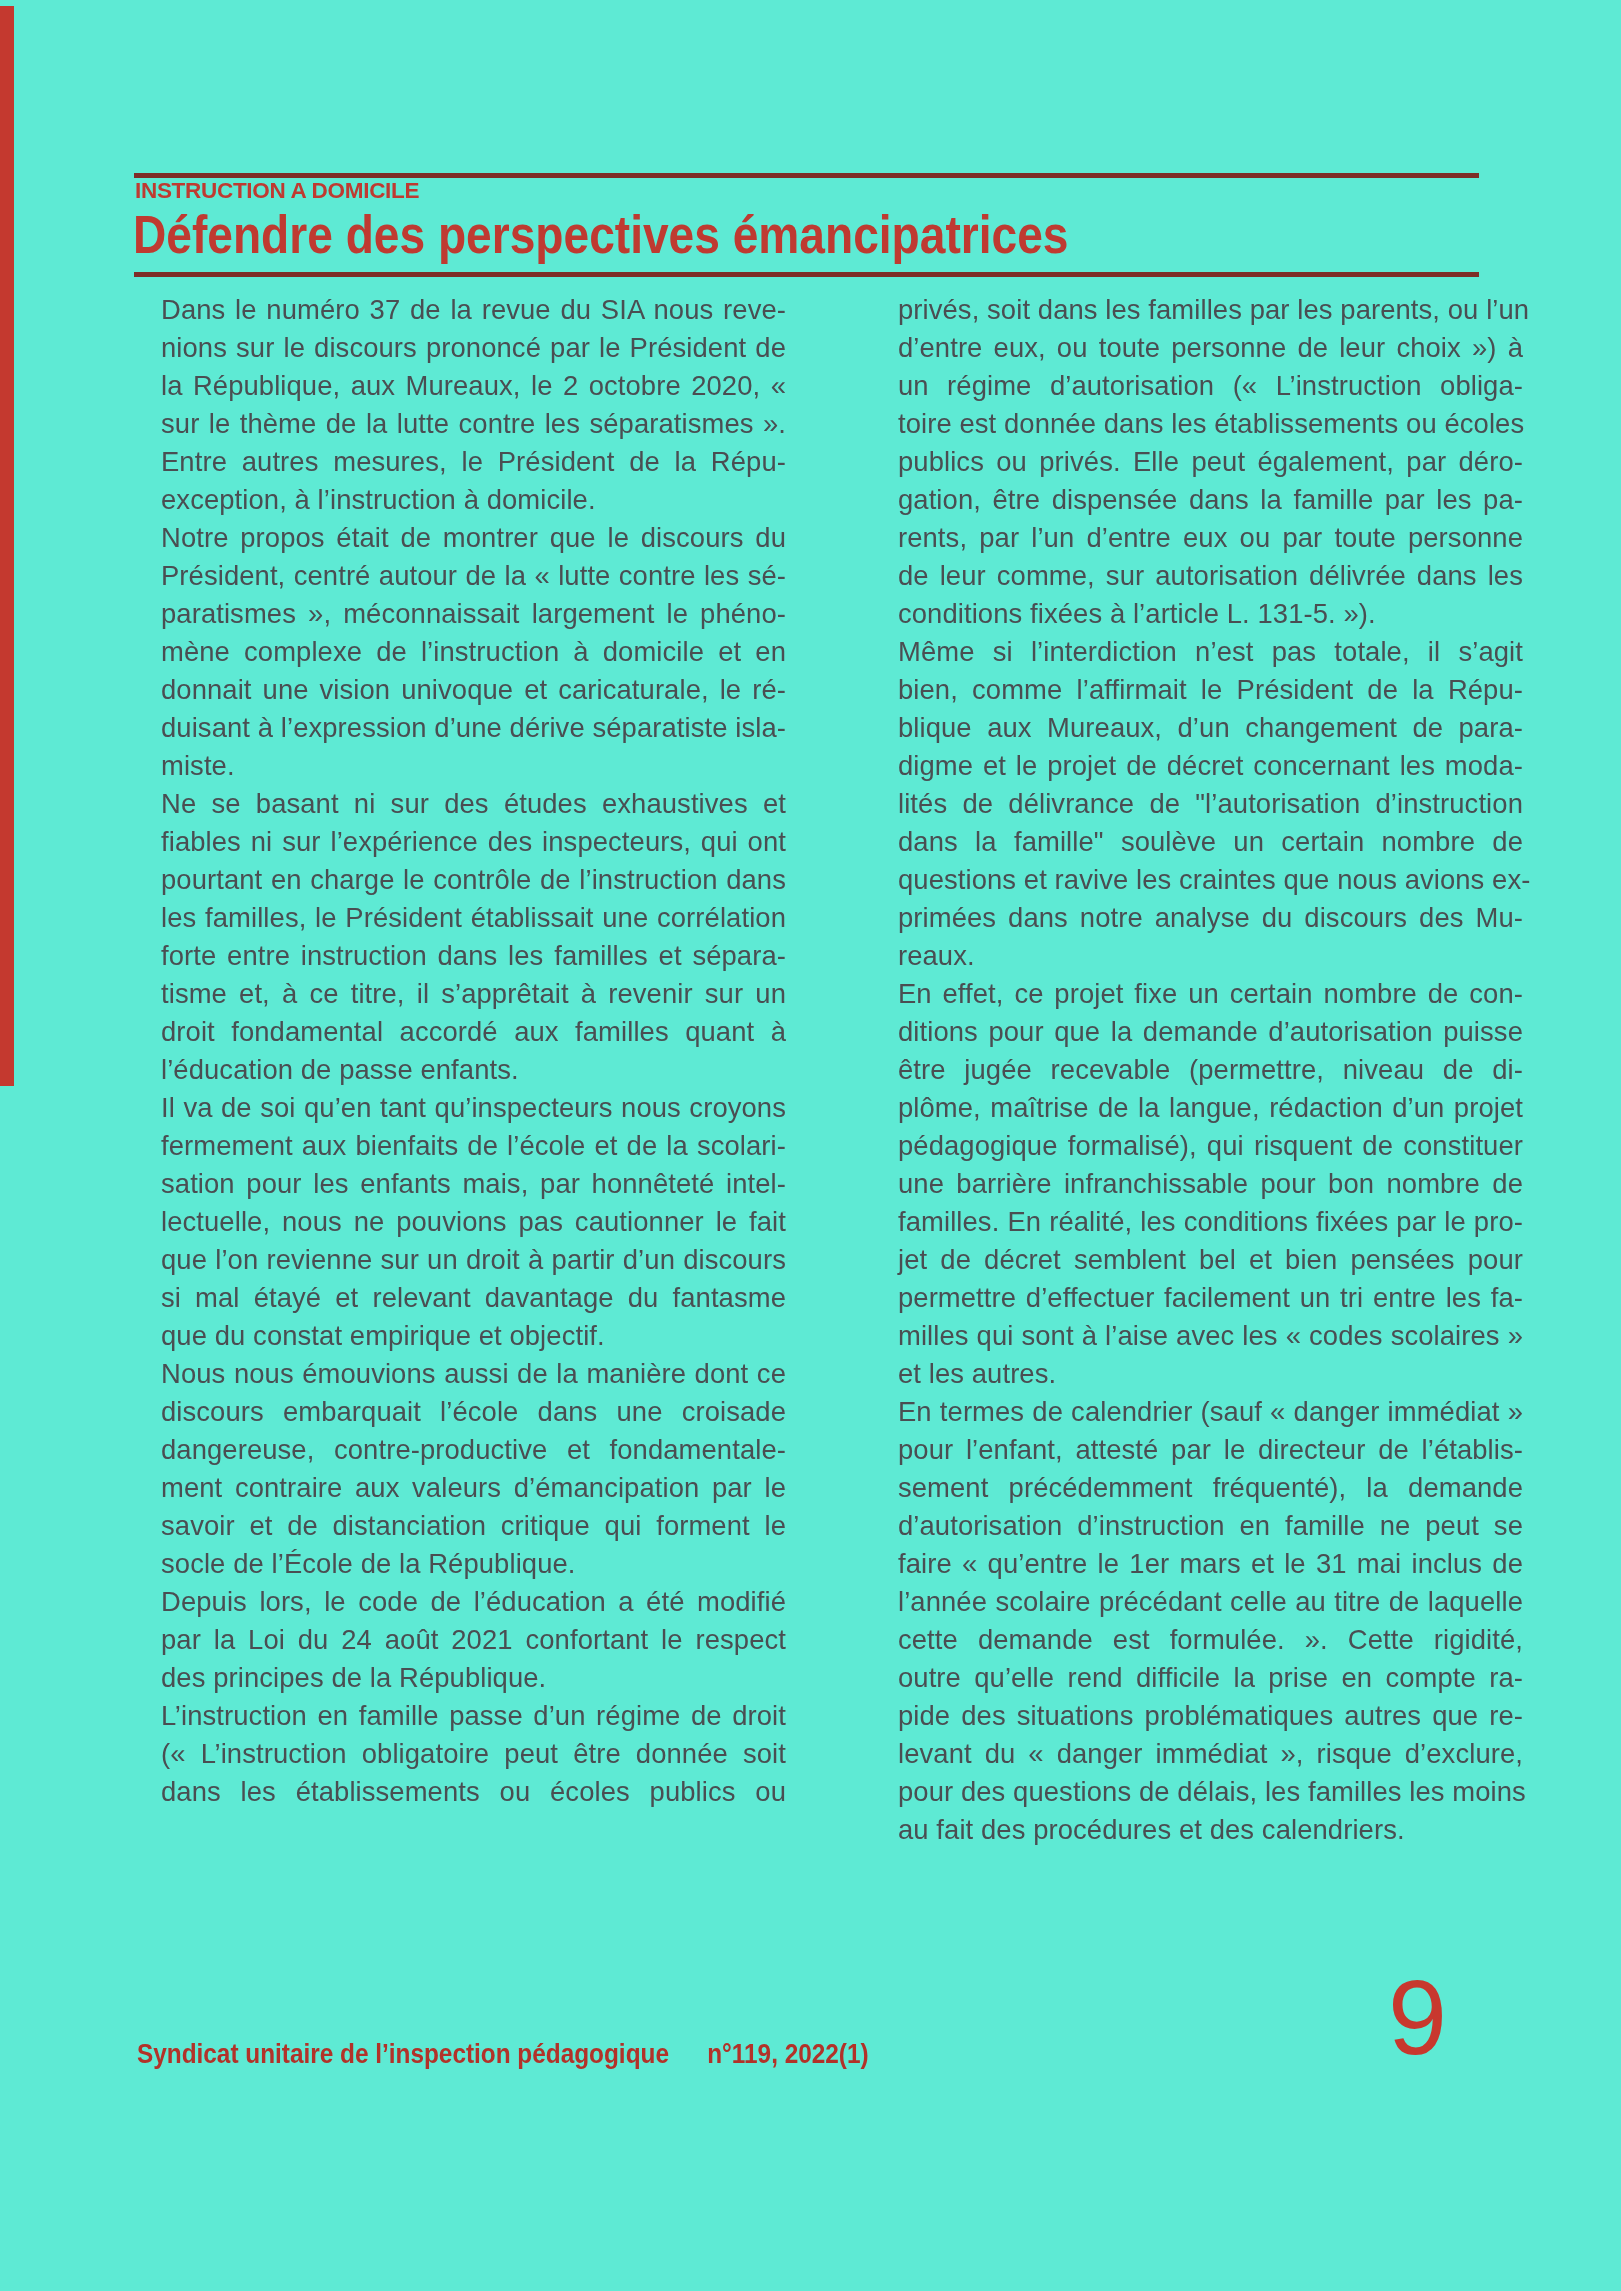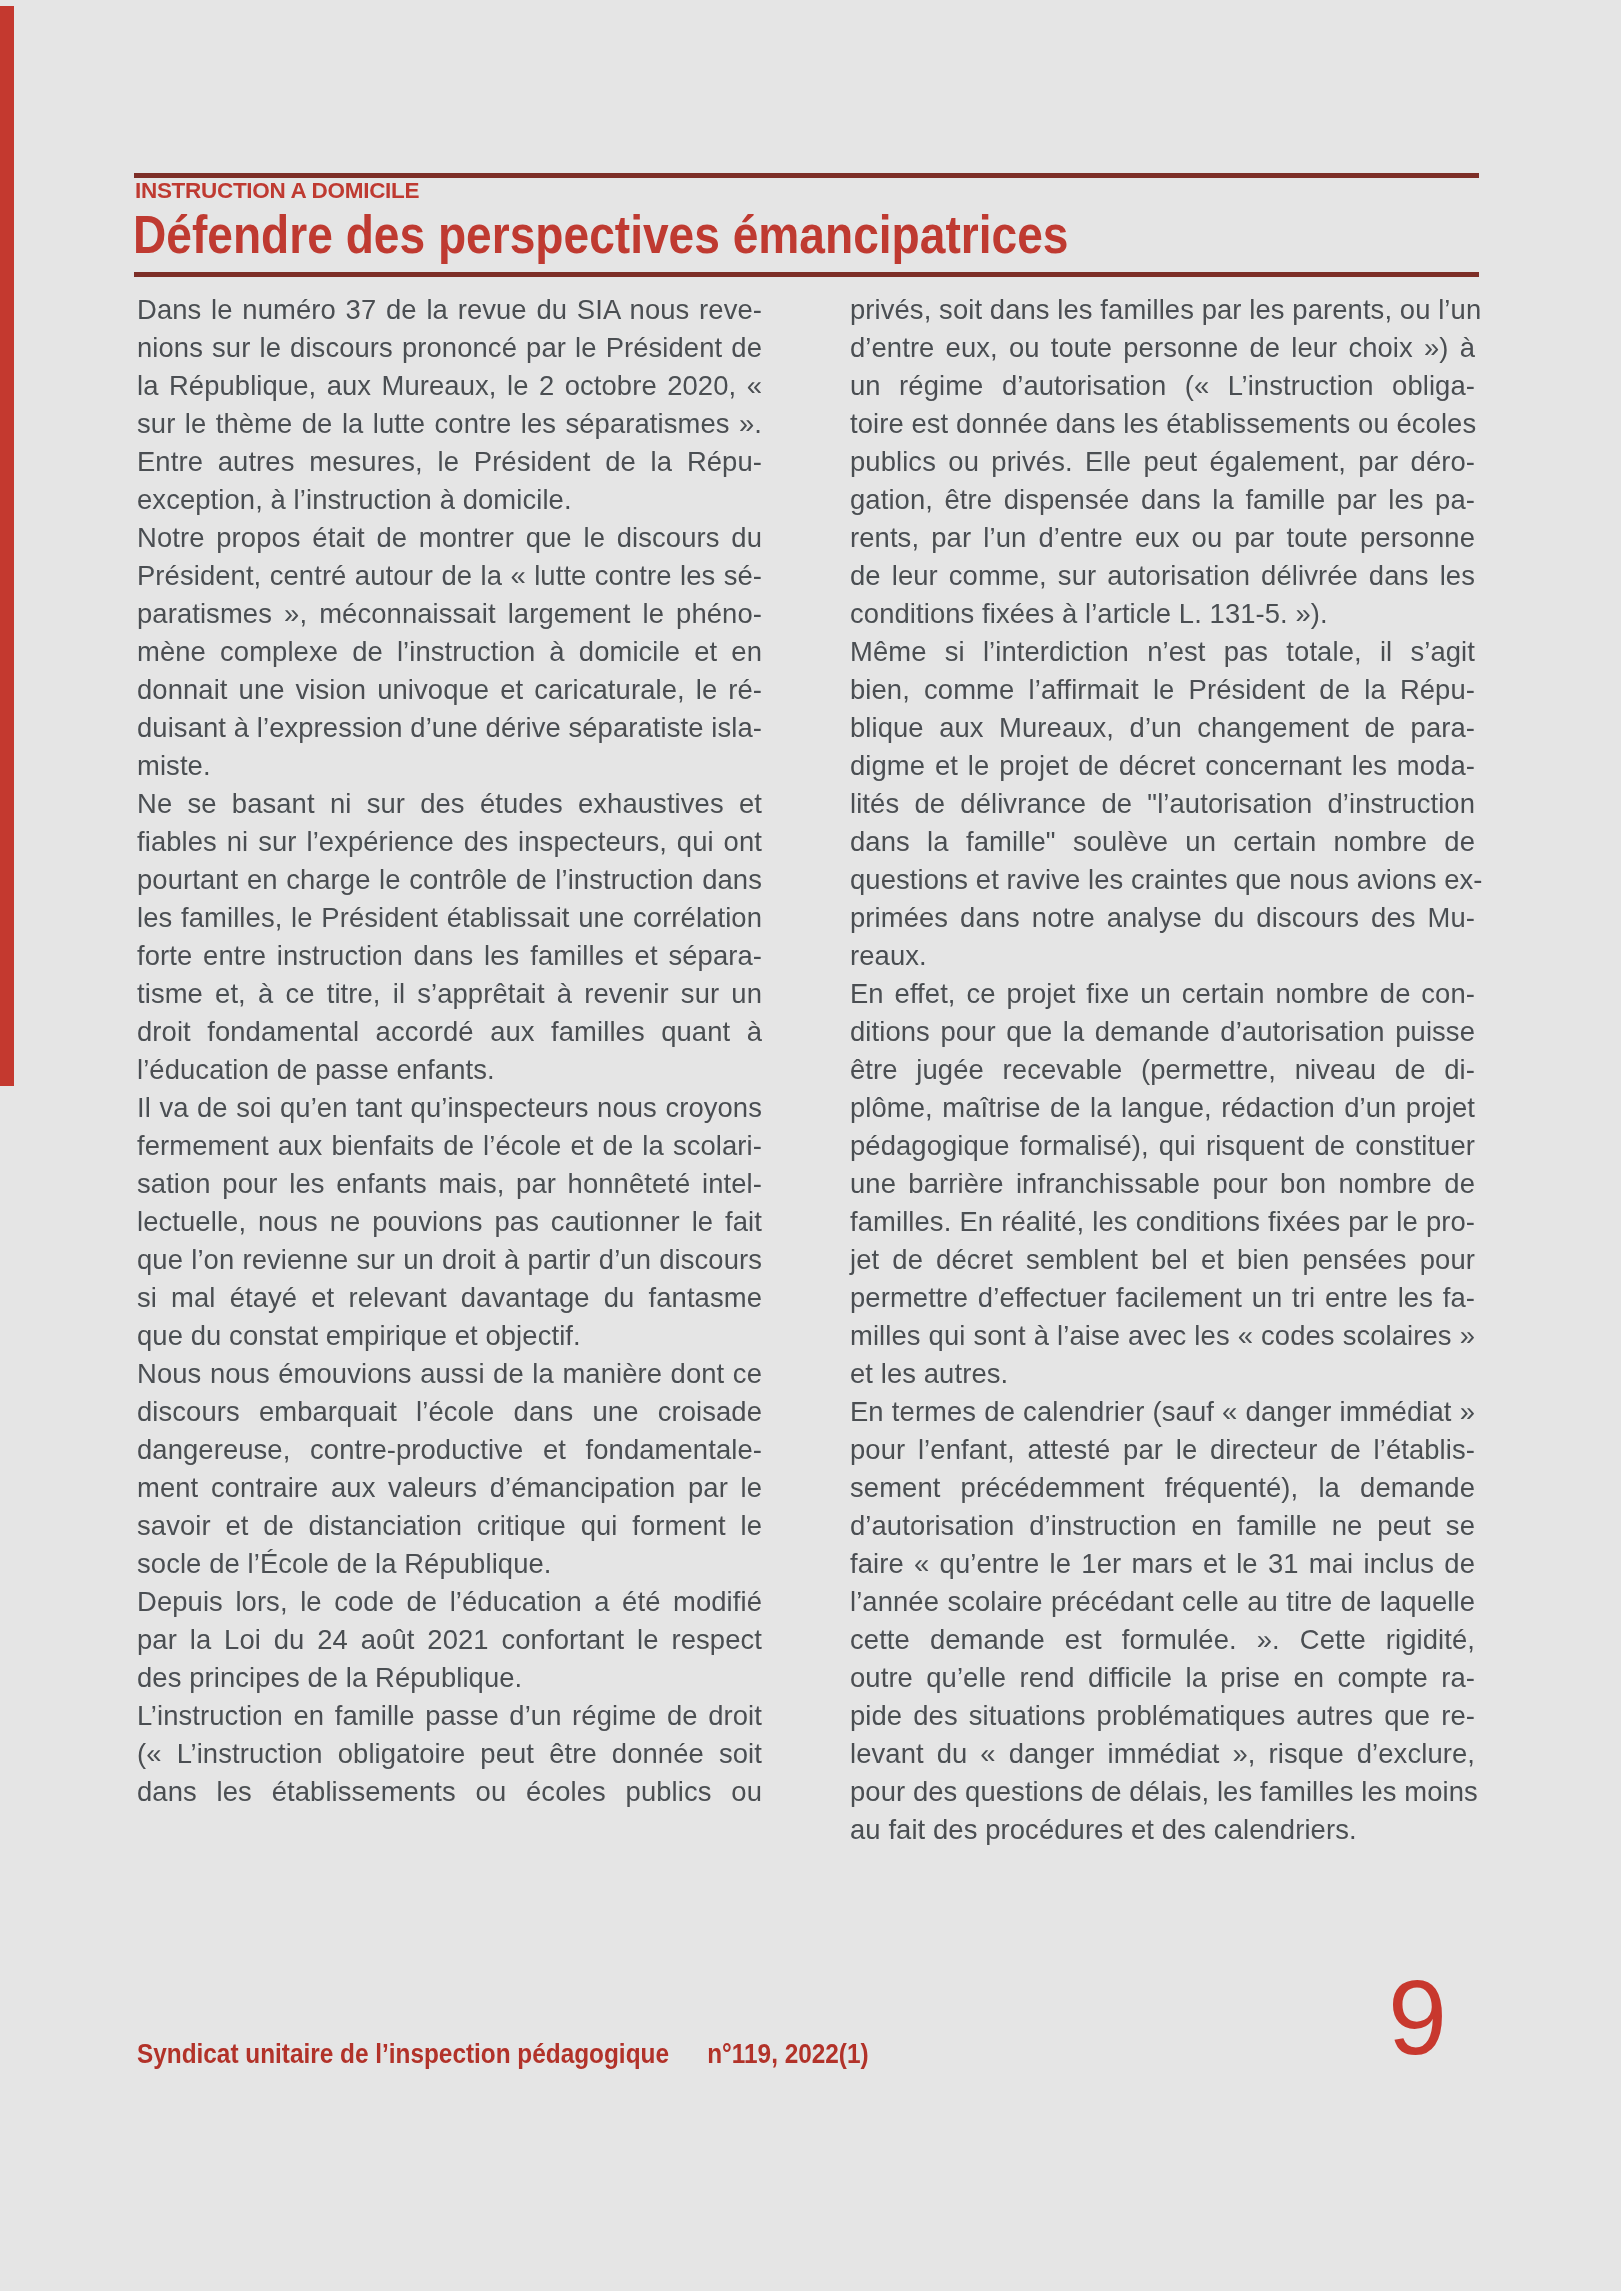--- a/index.html
+++ b/index.html
@@ -1,19 +1,19 @@
 <!DOCTYPE html>
 <html lang="fr"><head>
 <meta charset="utf-8">
 <style>
   html,body{margin:0;padding:0;background:#ffffff;}
   .page{
     position:relative;
     width:1621px;height:2292px;
-    background:#e5e5e5;
+    background:#5eead4;
     overflow:hidden;
     font-family:"Liberation Sans",sans-serif;
   }
   
   .left-bar{
     position:absolute;left:0;top:5.9px;width:13.7px;height:1080px;
     background:#c4392f;
   }
   
   .rule{
@@ -36,20 +36,21 @@
   
   .columns{
     position:absolute;left:137px;top:291px;width:1339px;
     display:flex;gap:88px;
   }
   .col{
     width:625px;
     font-size:27.4px;line-height:38px;
     color:#4a4e52;
     letter-spacing:0.1px;
+    margin-left:24px;
   }
   .line{
     text-align:justify;
     text-align-last:justify;
     -moz-text-align-last:justify;
     white-space:nowrap;
   }
   .line.para-end{
     text-align-last:left;
     -moz-text-align-last:left;

